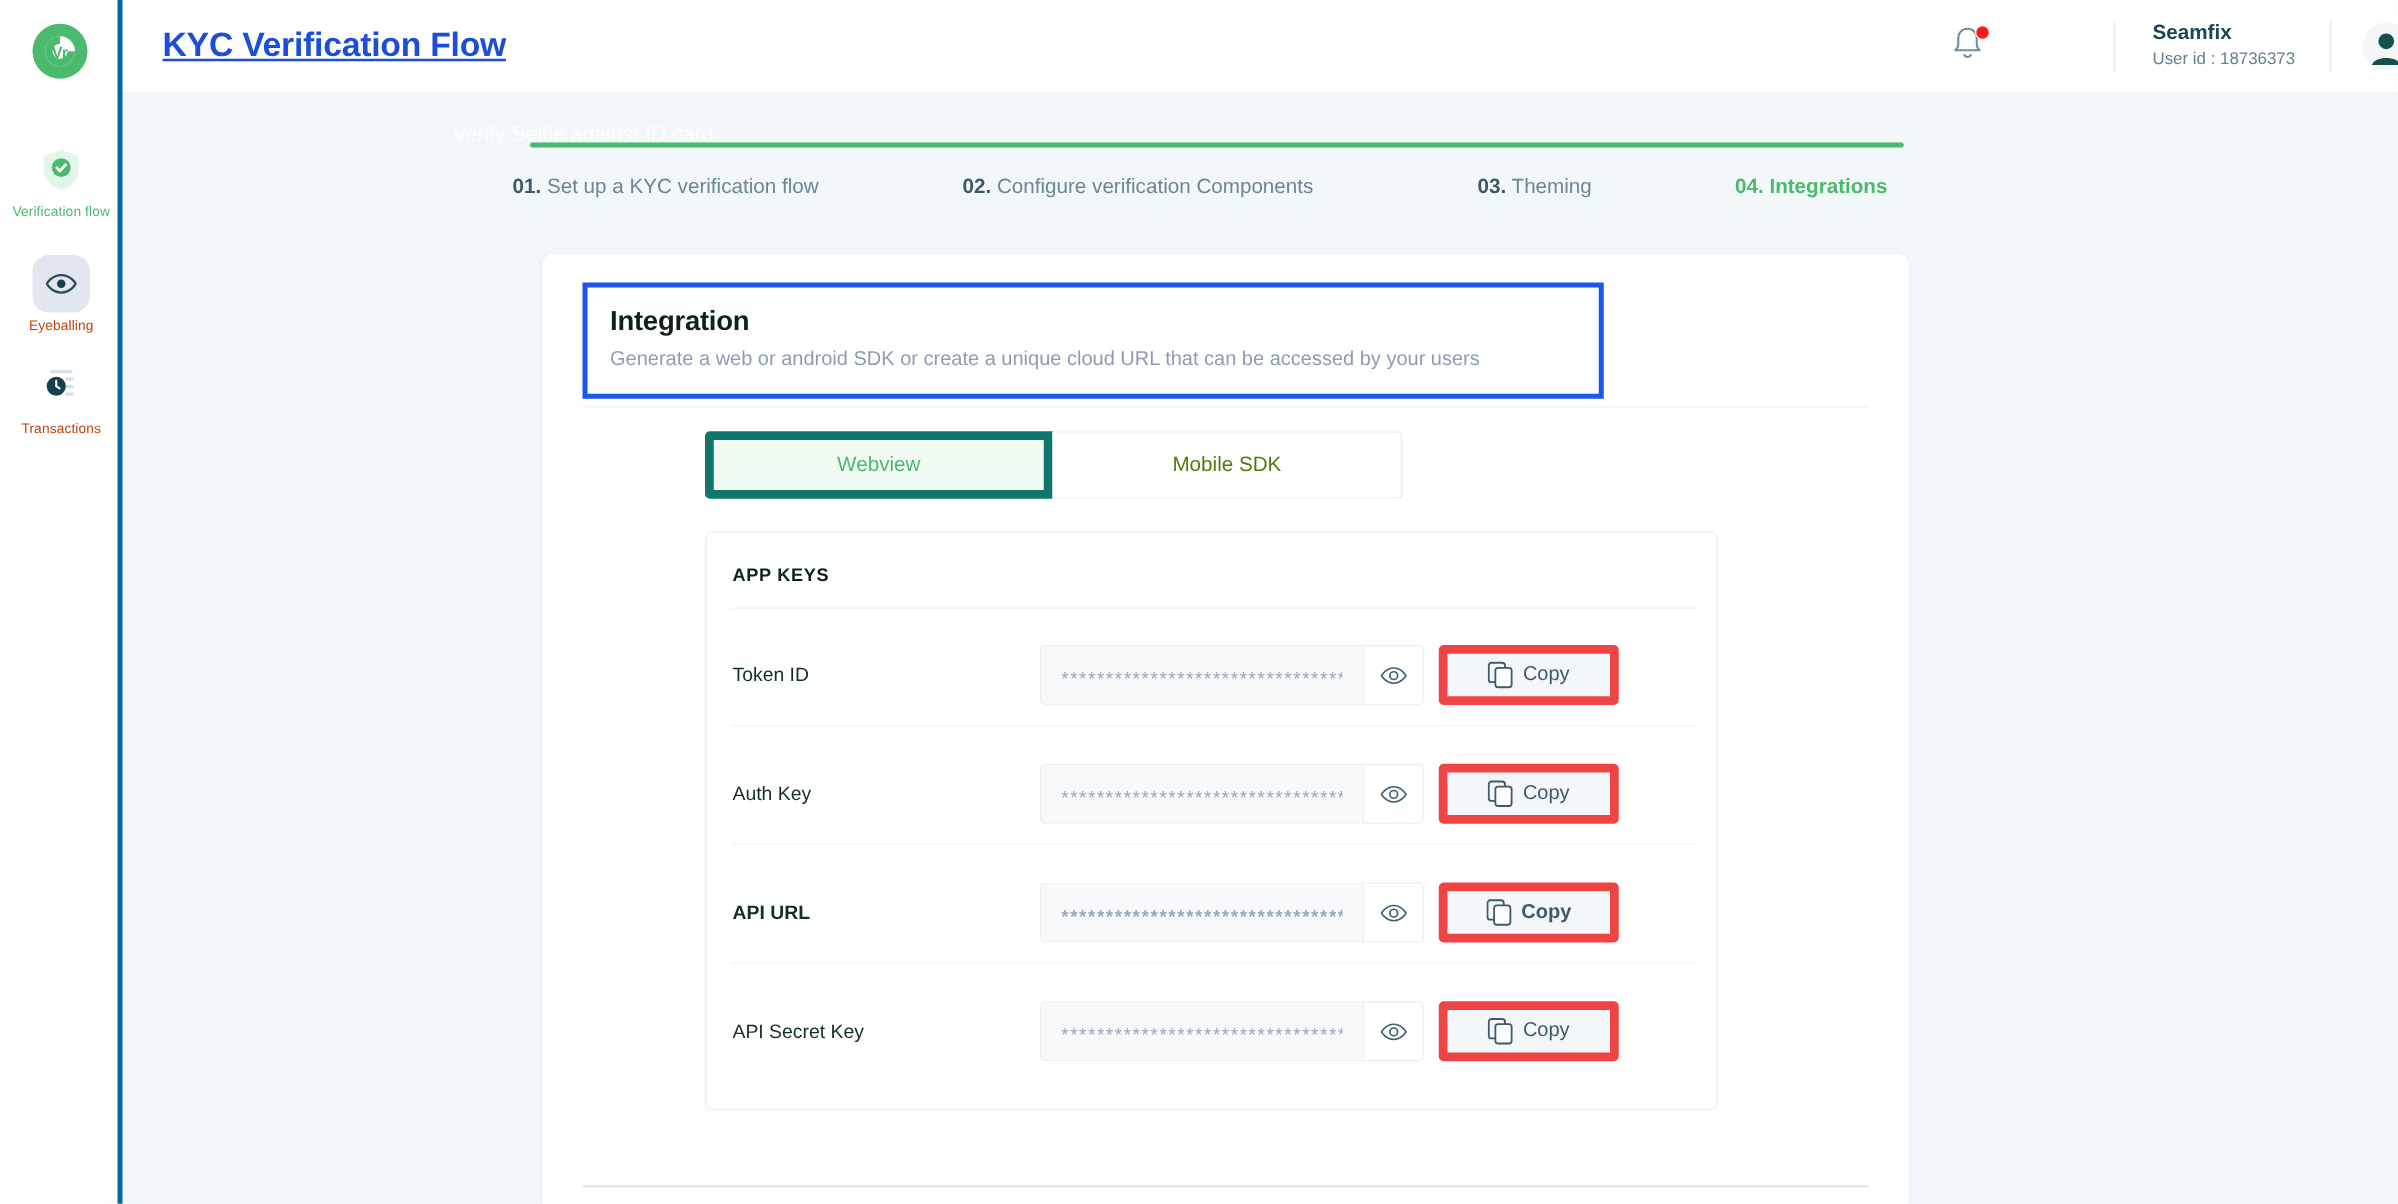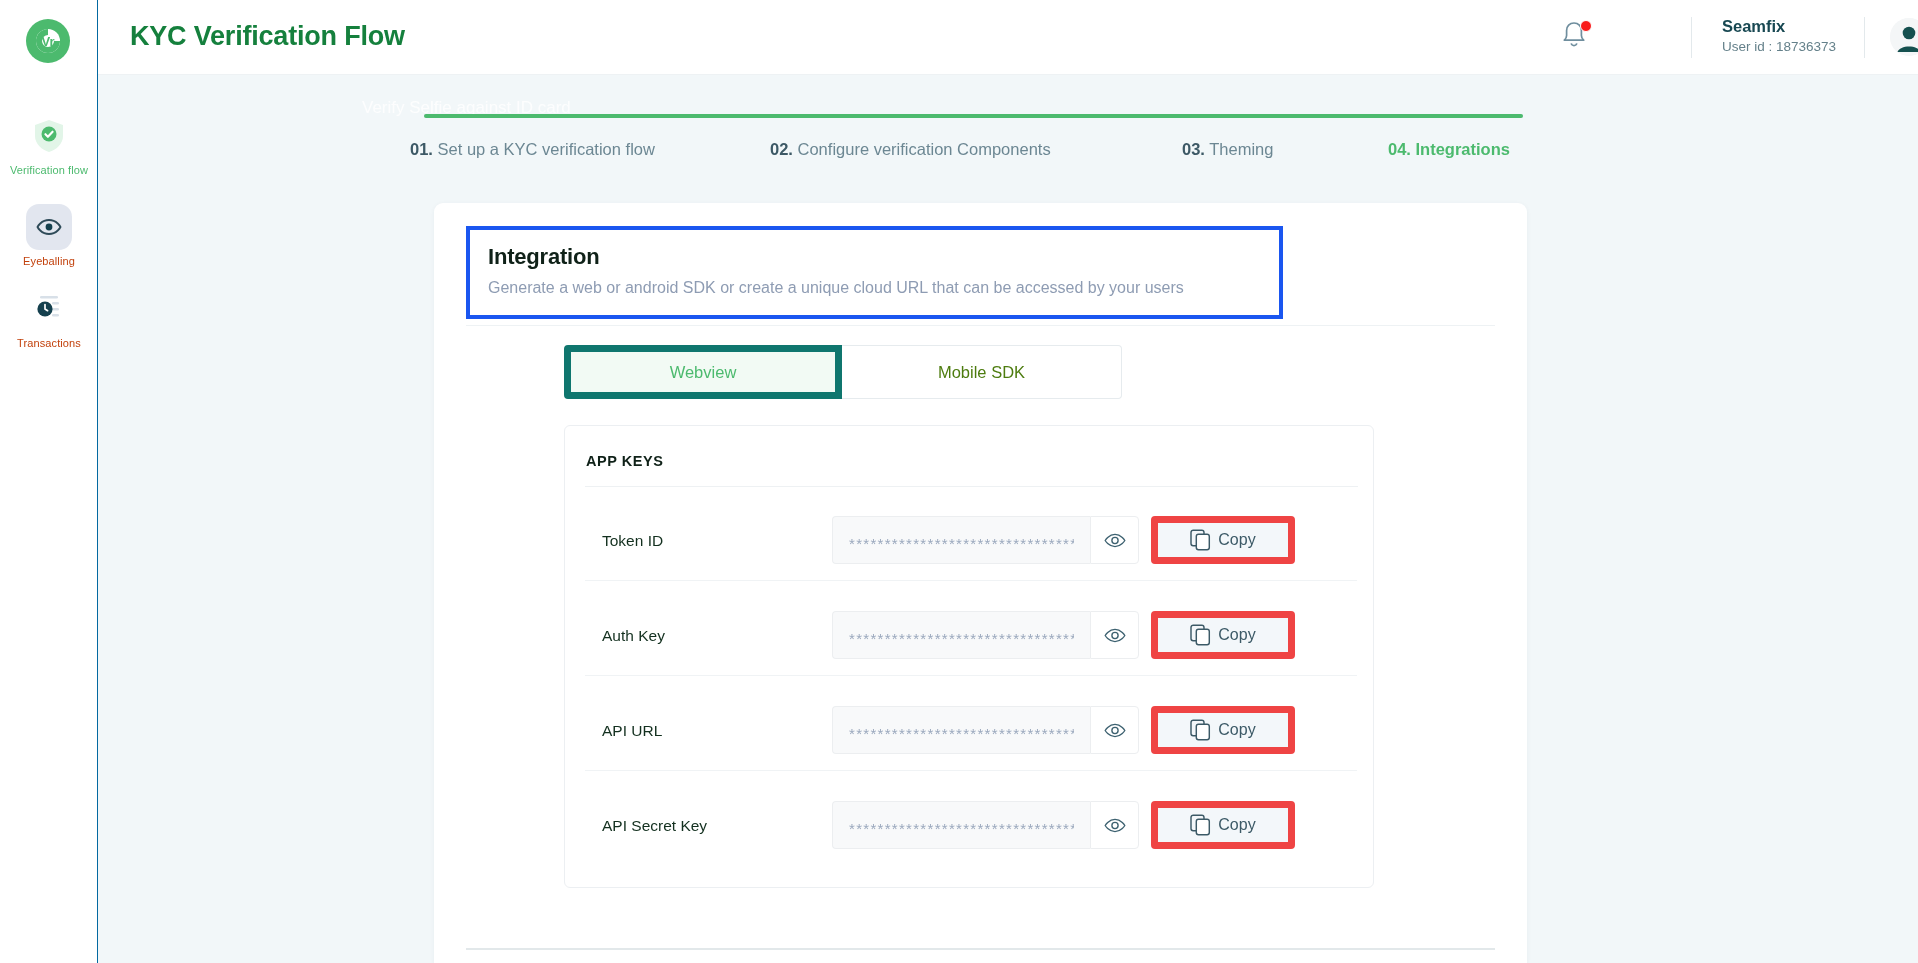--- a/index.html
+++ b/index.html
@@ -8,21 +8,21 @@
     font-family: "Liberation Sans", sans-serif;
     background: #f2f7f9;
     overflow: hidden;
   }
 
   
   #sidebar {
     position: absolute; left: 0; top: 0;
     width: 98px; height: 963px;
     background: #ffffff;
-    border-right: 1px solid #0369a1;
+    border-right: 4px solid #0369a1;
     z-index: 5;
   }
   #logo {
     position: absolute; left: 24px; top: 17px;
     width: 48px; height: 48px;
   }
   .nav-item {
     position: absolute; left: 0; width: 98px;
     text-align: center; cursor: pointer;
   }
@@ -40,22 +40,23 @@
 
   
   #topbar {
     position: absolute; left: 98px; top: 0;
     width: 1820px; height: 75px;
     background: #ffffff;
     border-bottom: 1px solid #eef2f4;
   }
   #page-title {
     position: absolute; left: 32px; top: 21px;
-    font-size: 27px; font-weight: bold; color: #15803d;
+    font-size: 27px; font-weight: bold; color: #1d4ed8;
     letter-spacing: -0.2px;
+    text-decoration: underline;
   }
   #bell-wrap {
     position: absolute; left: 1462px; top: 20px;
     width: 34px; height: 34px; cursor: pointer;
   }
   #bell-dot {
     position: absolute; right: 2px; top: 0px;
     width: 12px; height: 12px; border-radius: 50%;
     background: #f91c1c; border: 1.5px solid #fff;
   }
@@ -169,21 +170,21 @@
   }
   .key-row {
     position: absolute; left: 20px; width: 820px; height: 77px;
   }
   .key-row .row-sep {
     position: absolute; left: 0; bottom: 0;
     width: 772px; height: 1px; background: #f0f3f5;
   }
   .key-label {
     position: absolute; left: 1px; top: 28px;
-    font-size: 15.5px; color: #13301f; margin-left: 16px;
+    font-size: 15.5px; color: #13301f;
   }
   .key-field {
     position: absolute; top: 12px;
     height: 48px; display: flex; align-items: stretch;
   }
   .key-input {
     flex: 1; background: #f8f9fa;
     border: 1px solid #eceef0; border-right: none;
     border-radius: 4px 0 0 4px;
     display: flex; align-items: center;
@@ -390,21 +391,21 @@
       <div class="copy-btn" style="left:566px;">
         <svg width="21" height="22" viewBox="0 0 21 22">
           <rect x="1" y="1.2" width="13" height="15.5" rx="2.2" fill="none" stroke="#3c5a67" stroke-width="1.45"></rect>
           <rect x="6.3" y="5.3" width="13" height="15.5" rx="2.2" fill="#ffffff" stroke="#3c5a67" stroke-width="1.45"></rect>
         </svg>
         <span>Copy</span>
       </div>
       <div class="row-sep"></div>
     </div>
 
-    <div class="key-row" style="top:268px;">
+    <div class="key-row" style="top:268px;font-weight:bold;">
       <div class="key-label">API URL</div>
       <div class="key-field" style="left:247px; width:307px;">
         <div class="key-input">
           <span class="mask">*********************************************</span>
         </div>
         <div class="eye-btn">
           <svg width="22" height="15" viewBox="0 0 22 15">
             <path d="M11 1.4 C4.6 1.4 1.2 7.5 1.2 7.5 C1.2 7.5 4.6 13.6 11 13.6
                      C17.4 13.6 20.8 7.5 20.8 7.5 C20.8 7.5 17.4 1.4 11 1.4 Z" fill="none" stroke="#3d6170" stroke-width="1.35"></path>
             <circle cx="11" cy="7.5" r="3.1" fill="none" stroke="#3d6170" stroke-width="1.35"></circle>

